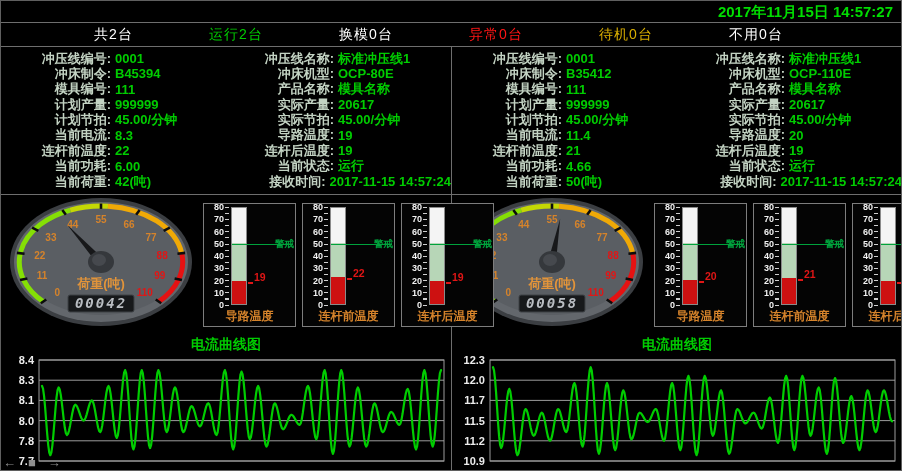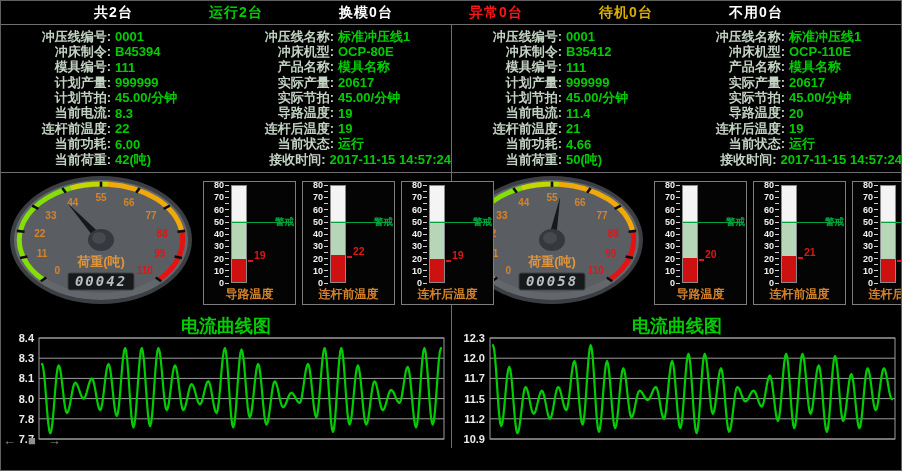--- a/index.html
+++ b/index.html
@@ -3,21 +3,21 @@
 <meta charset="utf-8">
 <style>
   *{margin:0;padding:0;box-sizing:border-box;}
   body{background:#2a2a2a;}
   .screen{position:relative;width:902px;height:471px;background:#000;border:1px solid #5f5f5f;
           font-family:"Liberation Sans",sans-serif;overflow:hidden;}
   .topbar{height:22px;border-bottom:1px solid #6e6e6e;position:relative;background:#000;}
   .datetime{position:absolute;right:8px;top:2px;color:#00dd00;font-size:15px;font-weight:bold;}
   .statusbar{height:24px;border-bottom:1px solid #6e6e6e;display:flex;align-items:center;
              justify-content:space-around;padding:0 80px 0 55px;}
-  .status-item{font-size:14px;font-weight:bold;letter-spacing:1px;}
+  .status-item{font-size:14px;font-weight:normal;letter-spacing:1px;}
   .panels{display:flex;height:423px;}
   .unit{width:450px;display:flex;flex-direction:column;}
   .unit+.unit{border-left:1px solid #6e6e6e;width:451px;}
   .info-grid{height:148px;display:flex;padding:4px 0 0 4px;border-bottom:1px solid #6e6e6e;}
   .info-col{width:50%;display:flex;flex-direction:column;justify-content:space-between;padding-bottom:5px;}
   .info-row{display:flex;height:15px;align-items:center;}
   .info-label{width:106px;text-align:right;color:#c3d3c3;font-size:13px;font-weight:bold;white-space:nowrap;}
   .info-value{margin-left:4px;color:#00cc00;font-size:13px;font-weight:bold;white-space:nowrap;}
   .meters{height:139px;display:flex;padding:1px 2px 0 4px;}
   .gauge-svg{width:192px;height:138px;flex:none;}
@@ -30,30 +30,33 @@
   .tube{position:absolute;left:27px;width:16px;background:#f4f4f4;border:1px solid #8a8a8a;}
   .tube-green{position:absolute;left:0;right:0;background:#b7d6b7;}
   .tube-red{position:absolute;left:0;right:0;bottom:0;background:#cd1111;}
   .warn-line{position:absolute;left:28px;right:2px;height:1px;background:#00a23c;}
   .warn-text{position:absolute;right:1px;color:#00a23c;font-size:9.5px;font-weight:bold;}
   .val-tick{position:absolute;left:44px;width:5px;height:2px;background:#e01616;}
   .val-num{position:absolute;left:50px;color:#e01616;font-size:10.5px;font-weight:bold;}
   .thermo-label{position:absolute;left:0;right:0;bottom:1px;text-align:center;color:#d5832b;
                 font-size:12px;font-weight:bold;white-space:nowrap;}
   .chart-block{height:136px;position:relative;padding-top:2px;}
-  .chart-title{text-align:center;color:#00cc00;font-size:18px;font-weight:bold;height:18px;}
+  .chart-title{text-align:center;color:#00cc00;font-size:14px;font-weight:bold;height:18px;}
   .chart-svg{display:block;margin-left:2px;width:446px;height:114px;}
   .chart-nav{position:absolute;left:2px;bottom:1px;display:flex;gap:12px;}
   .chart-nav span{color:#8f8f8f;font-size:13px;line-height:13px;cursor:pointer;}
 </style>
 </head>
 <body>
 
 <div class="screen">
 
+  <div class="topbar">
+    <span class="datetime">2017年11月15日 14:57:27</span>
+  </div>
 
   <div class="statusbar">
 
       <span class="status-item" style="color: rgb(255, 255, 255);">共2台</span>
 
       <span class="status-item" style="color: rgb(0, 204, 0);">运行2台</span>
 
       <span class="status-item" style="color: rgb(255, 255, 255);">换模0台</span>
 
       <span class="status-item" style="color: rgb(255, 21, 21);">异常0台</span>

